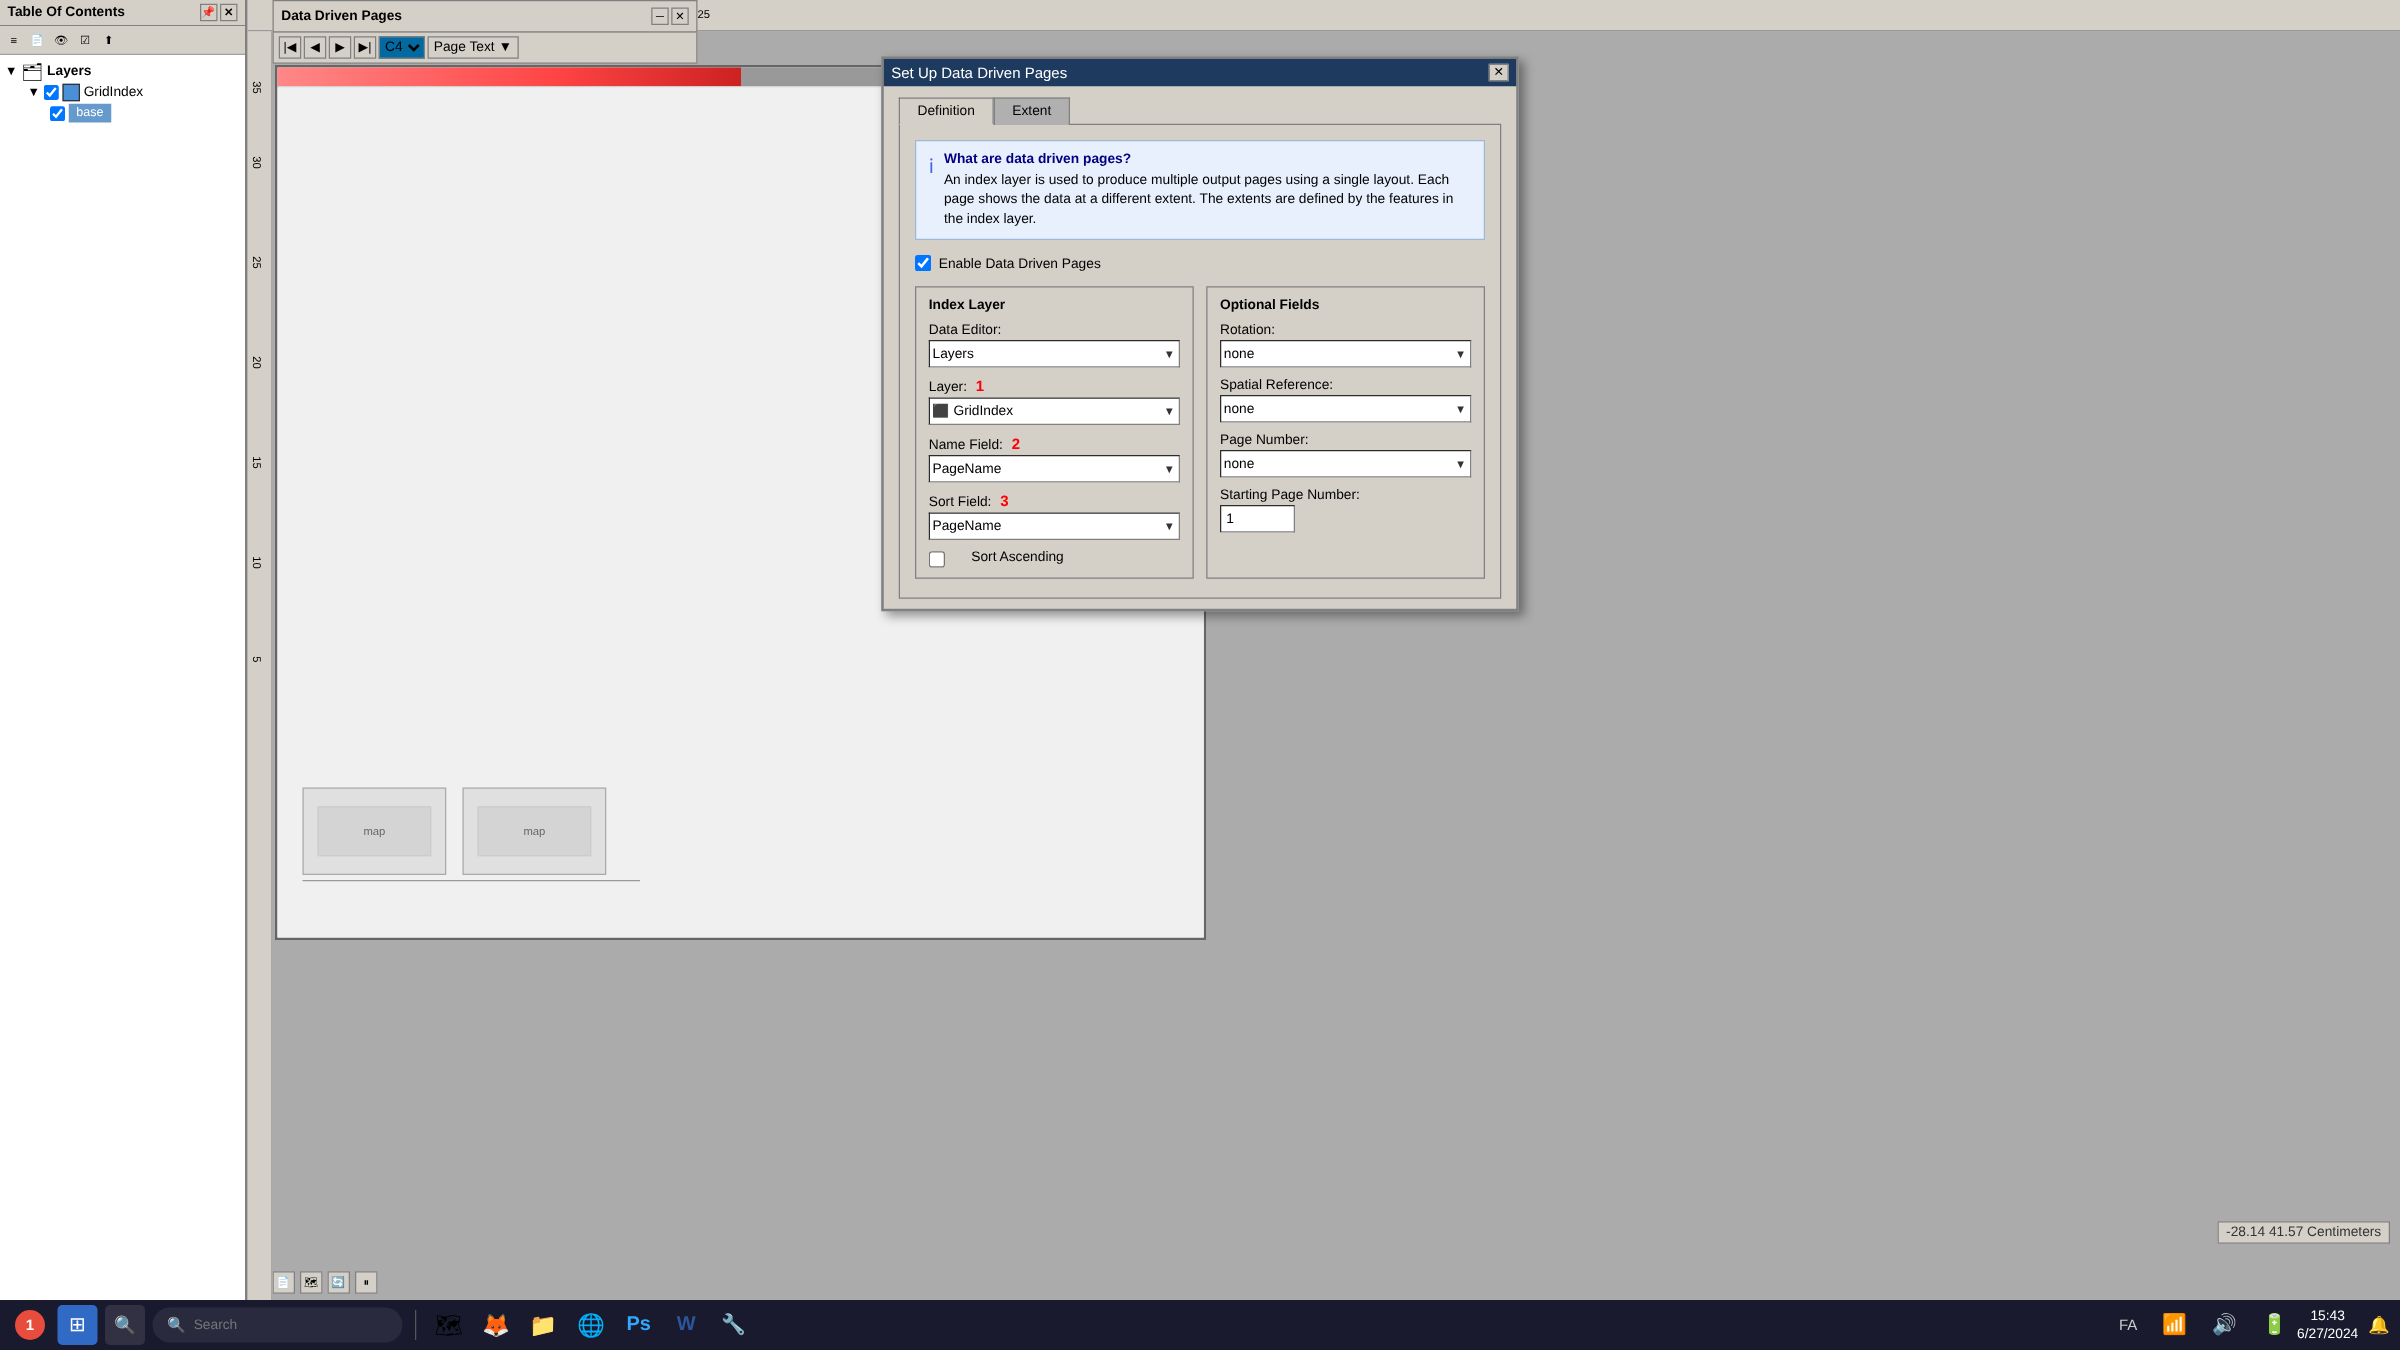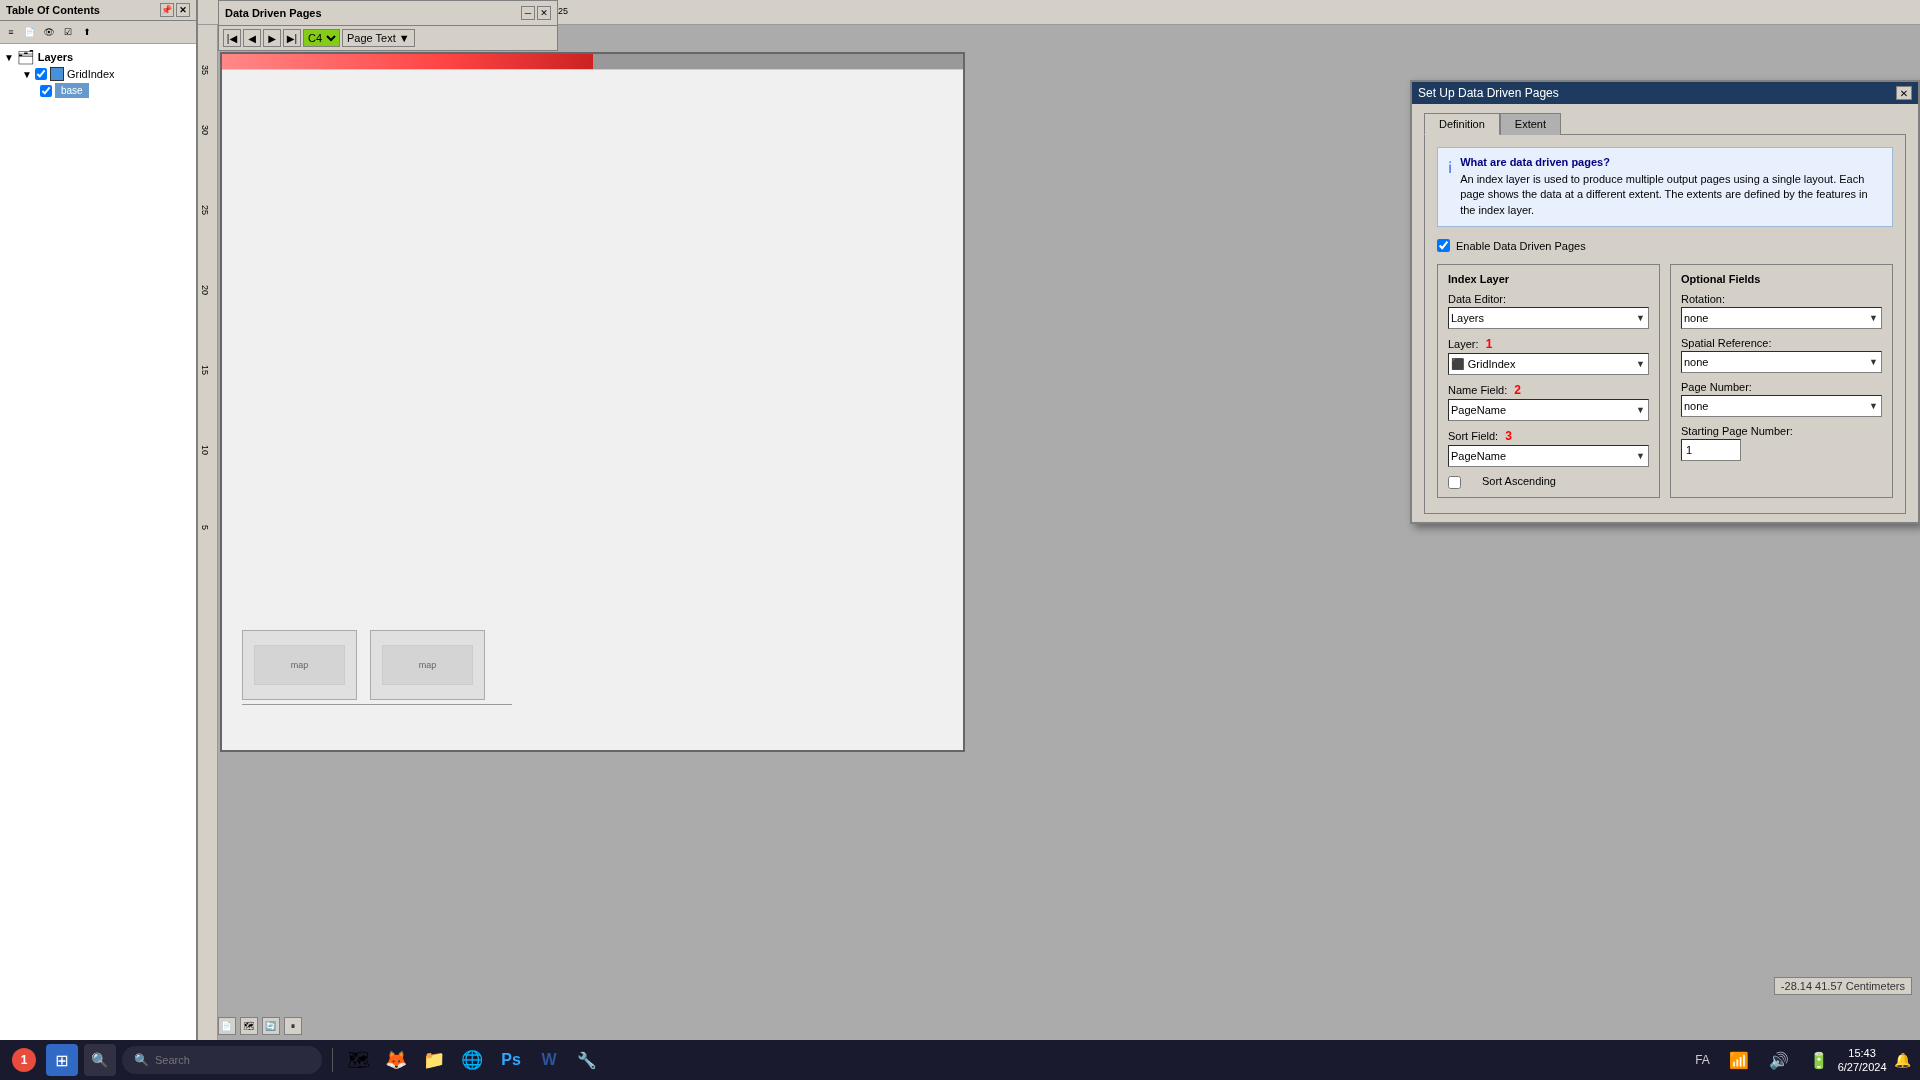--- a/index.html
+++ b/index.html
@@ -155,22 +155,22 @@
       gap: 2px;
     }
 
     
     .modal-overlay {
       position: absolute;
       top: 0; left: 0; right: 0; bottom: 0;
       z-index: 200;
       display: flex;
       align-items: flex-start;
-      justify-content: flex-end;
-      padding-top: 80px;
+      justify-content: center;
+      padding-top: 45px;
     }
     .modal {
       background: #d4d0c8;
       border: 2px solid #808080;
       box-shadow: 4px 4px 8px rgba(0,0,0,0.4);
       width: 510px;
     }
     .modal-titlebar {
       background: #1e3a5f;
       color: white;
@@ -531,21 +531,21 @@
         <span style="position:absolute;left:2px;top:340px;font-size:9px;writing-mode:vertical-rl;">15</span>
         <span style="position:absolute;left:2px;top:420px;font-size:9px;writing-mode:vertical-rl;">10</span>
         <span style="position:absolute;left:2px;top:500px;font-size:9px;writing-mode:vertical-rl;">5</span>
       </div>
 
       <div style="position:absolute;top:25px;left:20px;width:340px;height:26px;background:#d4d0c8;border:1px solid #808080;display:flex;align-items:center;padding:0 4px;gap:2px;z-index:20;">
         <div style="width:18px;height:18px;background:#d4d0c8;border:1px solid #808080;display:flex;align-items:center;justify-content:center;font-size:10px;cursor:pointer;">|◀</div>
         <div style="width:18px;height:18px;background:#d4d0c8;border:1px solid #808080;display:flex;align-items:center;justify-content:center;font-size:10px;cursor:pointer;">◀</div>
         <div style="width:18px;height:18px;background:#d4d0c8;border:1px solid #808080;display:flex;align-items:center;justify-content:center;font-size:10px;cursor:pointer;">▶</div>
         <div style="width:18px;height:18px;background:#d4d0c8;border:1px solid #808080;display:flex;align-items:center;justify-content:center;font-size:10px;cursor:pointer;">▶|</div>
-        <select style="height:18px;font-size:11px;border:1px solid #808080;background:#84cc16;">
+        <select style="height:18px;font-size:11px;border:1px solid #808080;background:#0369a1;">
           <option>C4</option>
         </select>
         <div class="page-text-btn">
           <span>Page Text ▼</span>
         </div>
       </div>
 
       <div style="position:absolute;top:0;left:20px;width:340px;height:26px;background:#d4d0c8;border:1px solid #808080;display:flex;align-items:center;justify-content:space-between;padding:0 6px;font-size:11px;z-index:20;">
         <span style="font-weight:bold;">Data Driven Pages</span>
         <div style="display:flex;gap:2px;">

